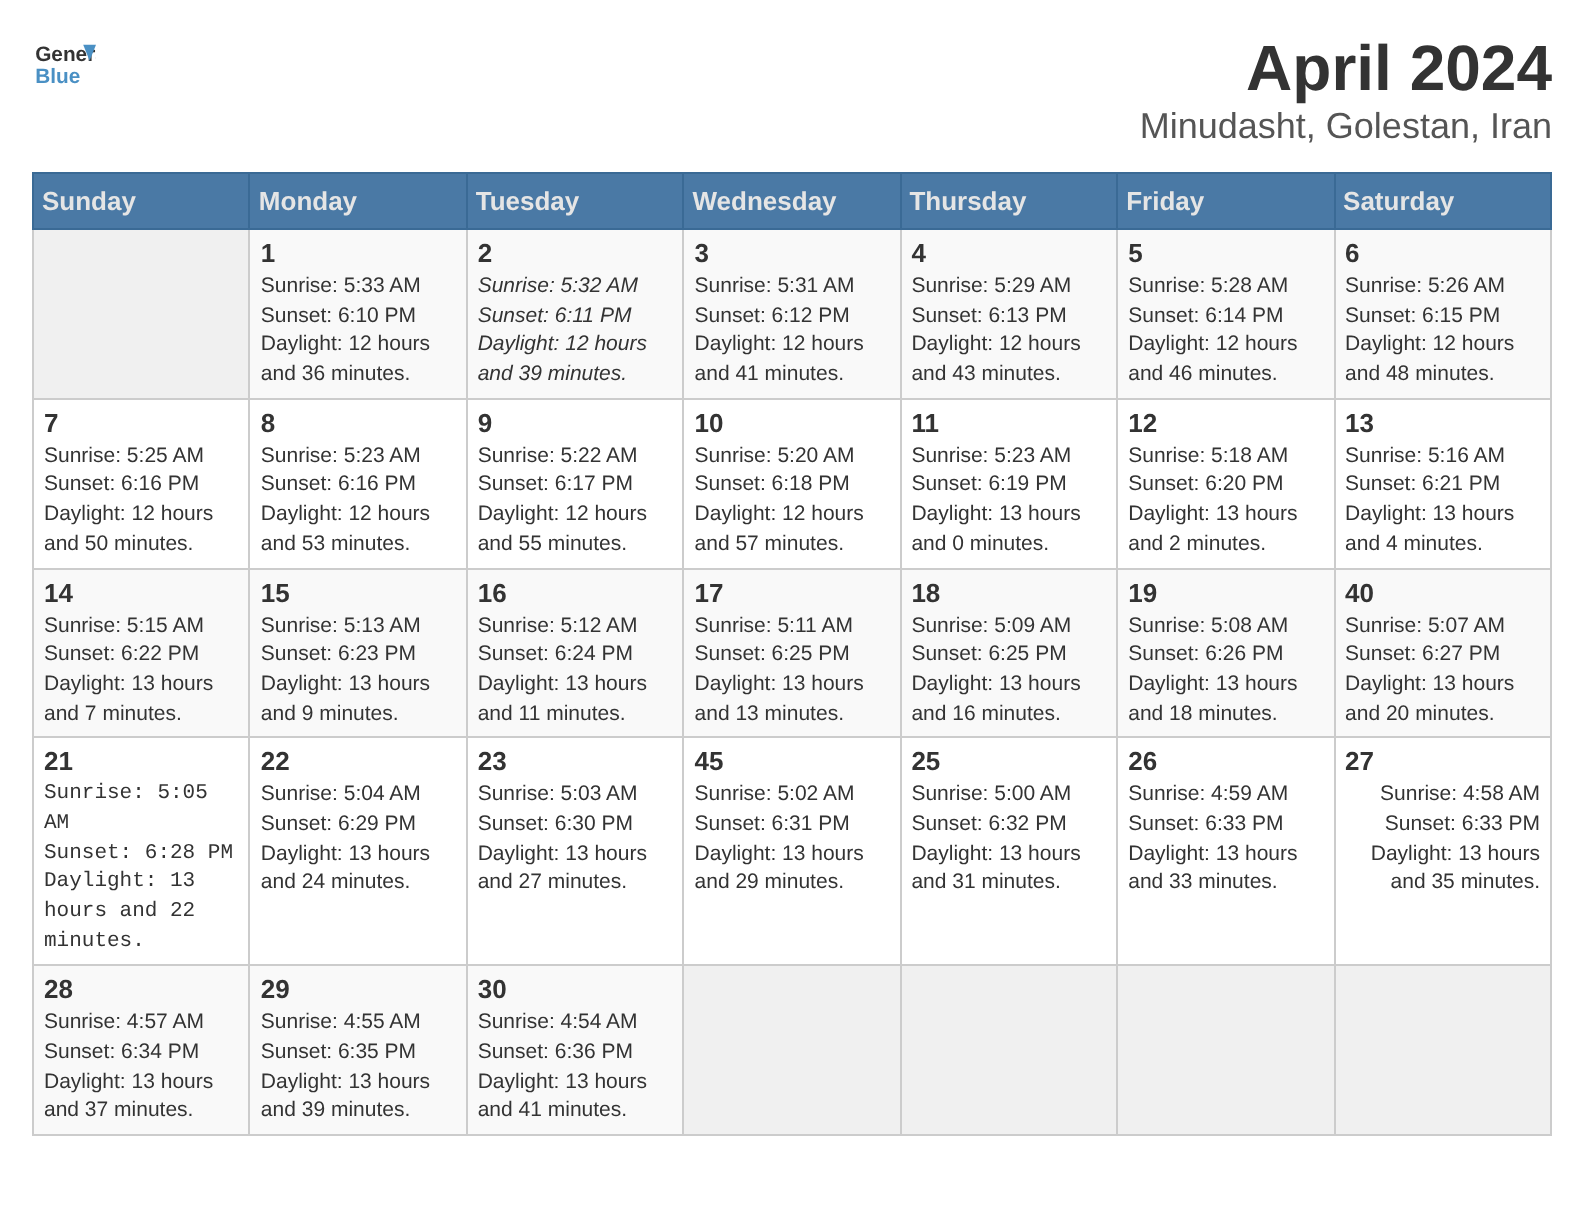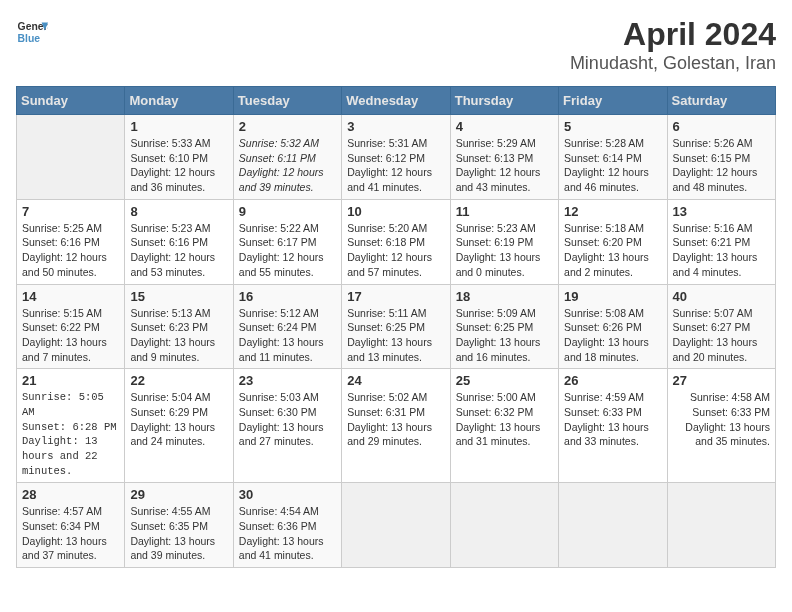--- a/index.html
+++ b/index.html
@@ -250,21 +250,21 @@
 Sunset: 6:29 PM
 Daylight: 13 hours and 24 minutes.</div>
         </td>
         <td>
           <div class="day-number">23</div>
           <div class="day-info" style="white-space: pre-line;">Sunrise: 5:03 AM
 Sunset: 6:30 PM
 Daylight: 13 hours and 27 minutes.</div>
         </td>
         <td>
-          <div class="day-number">24</div>
+          <div class="day-number">45</div>
           <div class="day-info" style="white-space: pre-line;">Sunrise: 5:02 AM
 Sunset: 6:31 PM
 Daylight: 13 hours and 29 minutes.</div>
         </td>
         <td>
           <div class="day-number">25</div>
           <div class="day-info" style="white-space: pre-line;">Sunrise: 5:00 AM
 Sunset: 6:32 PM
 Daylight: 13 hours and 31 minutes.</div>
         </td>

